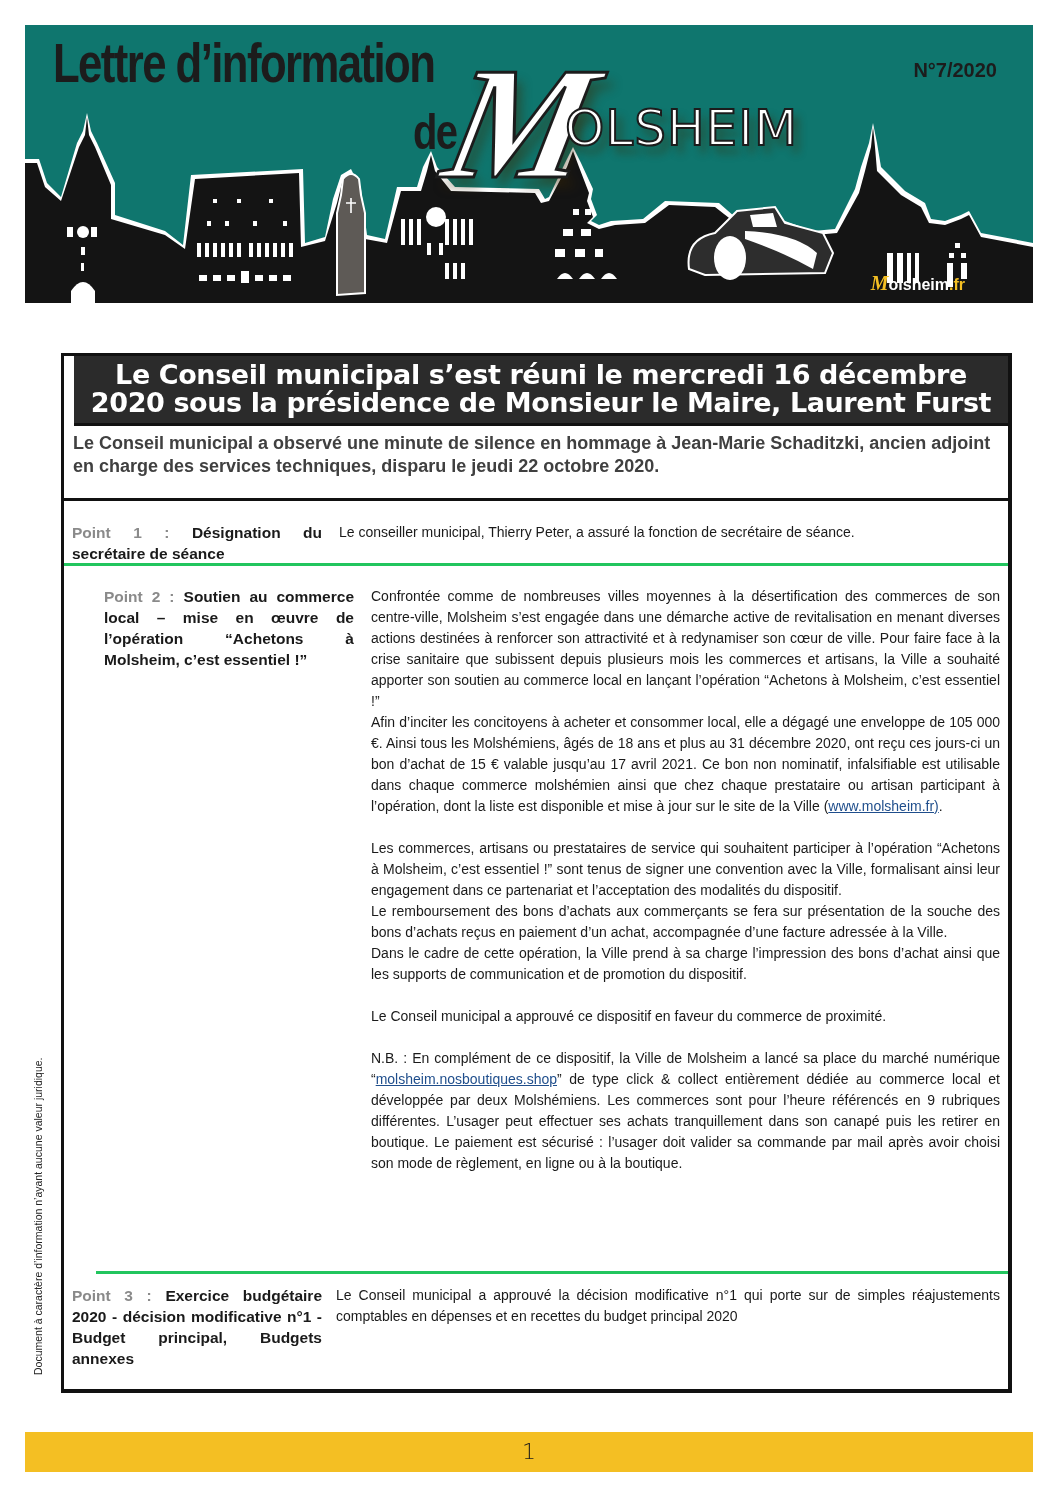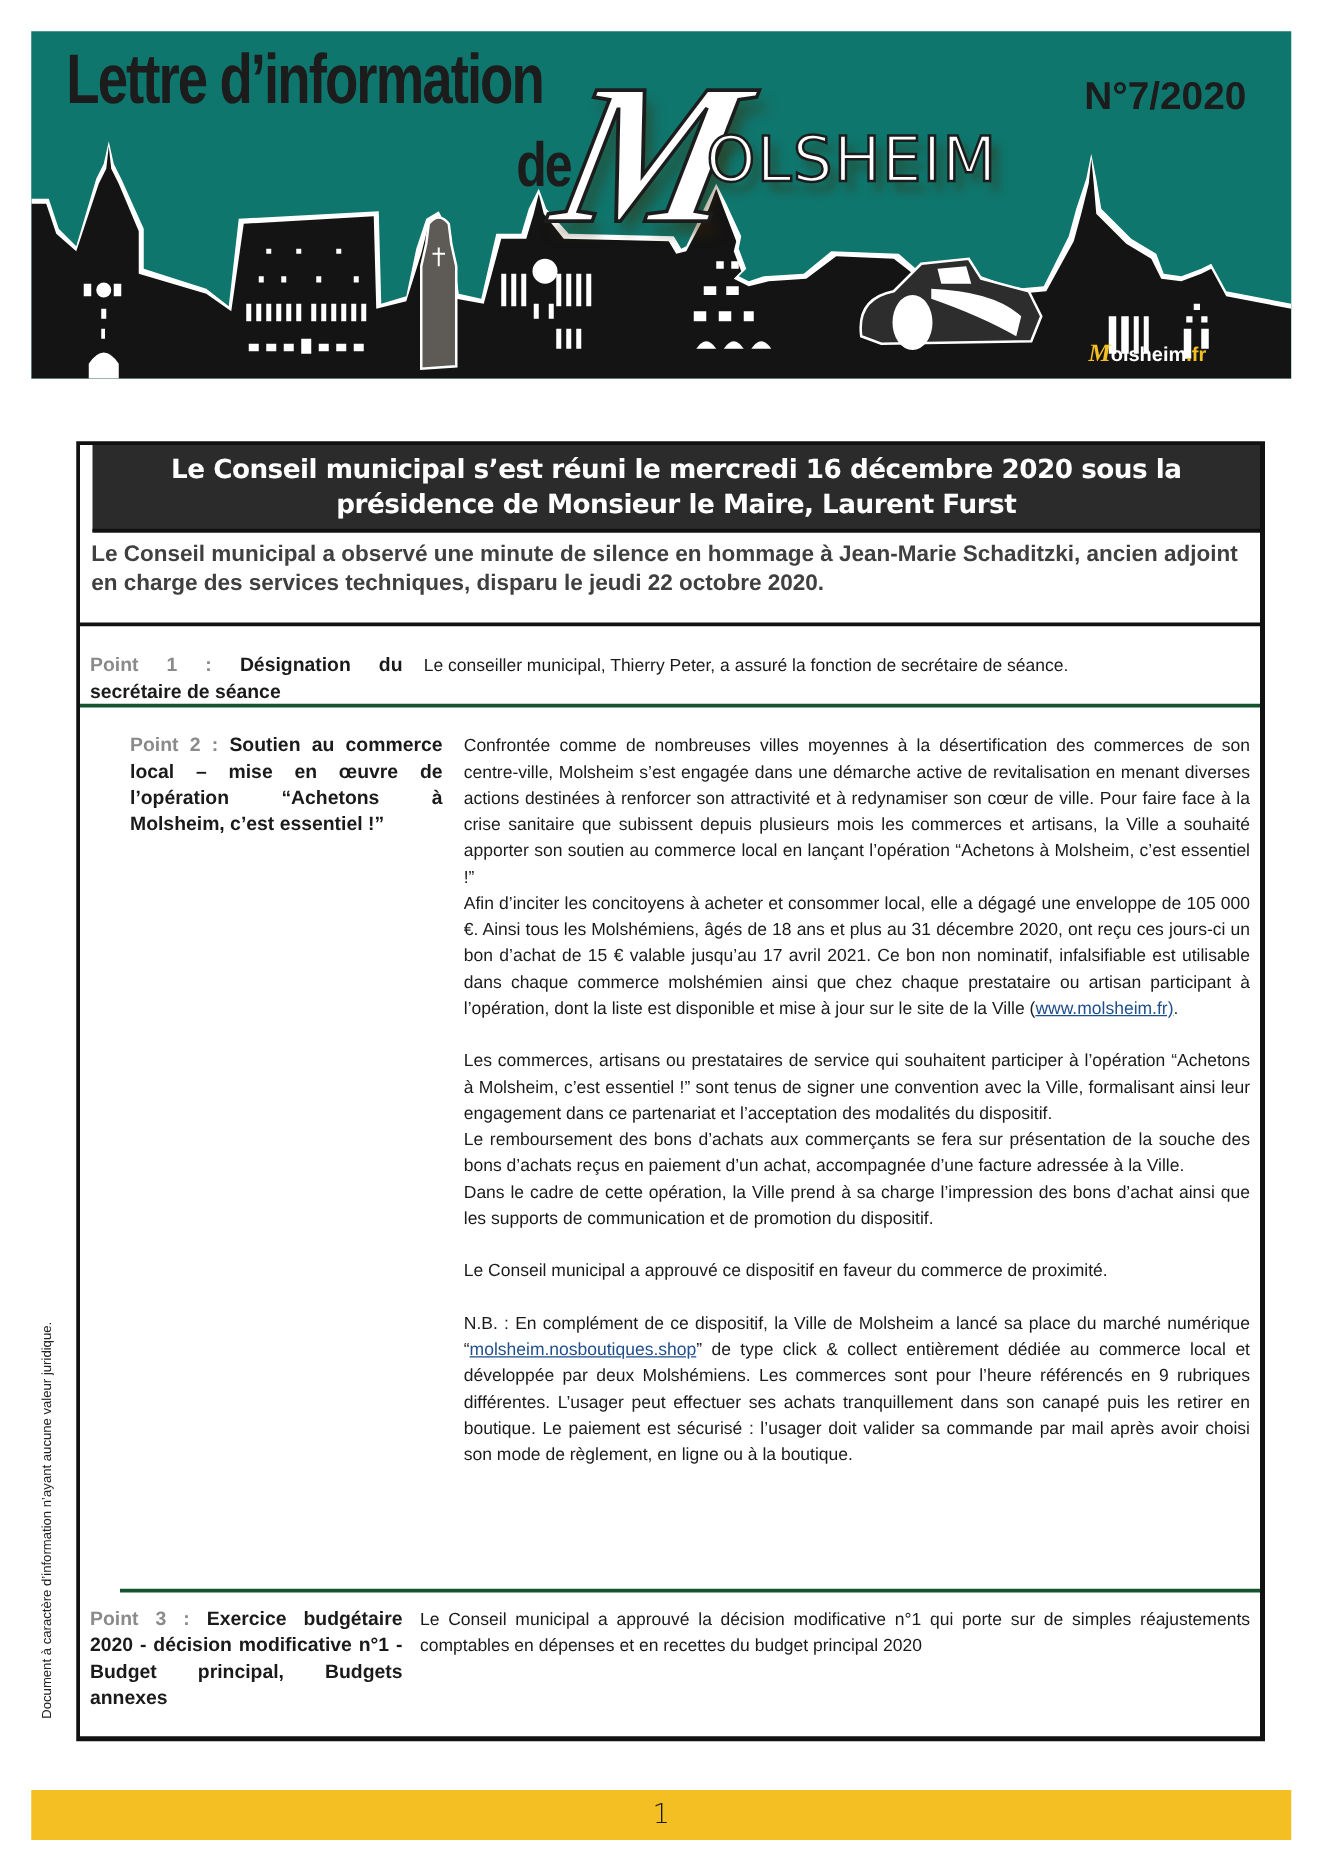--- a/index.html
+++ b/index.html
@@ -4,34 +4,34 @@
   <style>
     html, body { margin: 0; padding: 0; background: #ffffff; }
     body { width: 1058px; height: 1497px; position: relative; overflow: hidden; font-family: "Liberation Sans", sans-serif; color: #1a1a1a; }
 
     
     .banner { position: absolute; left: 25px; top: 25px; width: 1008px; height: 278px; background: #0f766e; overflow: hidden; }
     .banner-title { position: absolute; left: 28px; top: 10px; font-family: "Liberation Sans", sans-serif; font-weight: bold; font-size: 56px; letter-spacing: -2px; color: #1c1c1c; transform: scaleX(0.78); transform-origin: left top; white-space: nowrap; line-height: 1; }
     .banner-de { position: absolute; left: 388px; top: 82px; font-weight: bold; font-size: 50px; letter-spacing: -2px; color: #1c1c1c; transform: scaleX(0.8); transform-origin: left top; line-height: 1; }
     .banner-m { position: absolute; left: 425px; top: 18px; font-family: "Liberation Serif", serif; font-style: italic; font-weight: bold; font-size: 160px; color: #ffffff; line-height: 1; -webkit-text-stroke: 3px #1c1c1c; text-shadow: 8px 10px 10px rgba(60,40,0,0.45); letter-spacing: -6px; transform: skewX(-12deg); }
     .banner-olsheim { position: absolute; left: 540px; top: 78px; font-family: "DejaVu Sans", sans-serif; font-size: 50px; color: #ffffff; -webkit-text-stroke: 2px #1c1c1c; letter-spacing: 1px; text-shadow: 6px 8px 8px rgba(60,40,0,0.45); line-height: 1; }
-    .banner-issue { position: absolute; right: 36px; top: 34px; font-weight: bold; font-size: 31px; color: #1c1c1c; letter-spacing: 0px; }
+    .banner-issue { position: absolute; right: 36px; top: 34px; font-weight: bold; font-size: 20px; color: #1c1c1c; letter-spacing: 0px; }
     .skyline { position: absolute; left: 0; bottom: 0; width: 1008px; height: 200px; }
     .banner-site { position: absolute; right: 68px; bottom: 8px; font-size: 16px; font-weight: bold; color: #ffffff; }
     .banner-site .m { font-family: "Liberation Serif", serif; font-style: italic; color: #f4bf23; font-size: 20px; }
     .banner-site .tld { color: #f4bf23; }
 
     
     .side-note { position: absolute; left: 32px; top: 1375px; transform: rotate(-90deg); transform-origin: left top; font-size: 10.5px; color: #222; white-space: nowrap; font-family: "Liberation Sans", sans-serif; }
 
     
     .minutes { position: absolute; left: 61px; top: 353px; width: 951px; border: 3px solid #111; border-right-width: 4px; border-bottom-width: 4px; box-sizing: border-box; }
-    .minutes-head { background: #2b2b2b; color: #ffffff; text-align: center; font-family: "DejaVu Sans", sans-serif; font-weight: bold; font-size: 21px; line-height: 28px; padding: 5px 10px 6px; border-bottom: 3px solid #111; letter-spacing: -0.4px; margin-left: 10px; }
+    .minutes-head { background: #2b2b2b; color: #ffffff; text-align: center; font-family: "DejaVu Sans", sans-serif; font-weight: bold; font-size: 27px; line-height: 28px; padding: 5px 10px 6px; border-bottom: 3px solid #111; letter-spacing: -0.4px; margin-left: 10px; }
     .minutes-intro { padding: 6px 8px 0 9px; height: 66px; font-weight: bold; font-size: 18px; line-height: 23px; border-bottom: 3px solid #111; color: #404040; }
-    .point { display: flex; border-bottom: 3px solid #14532d; }
+    .point { display: flex; border-bottom: 3px solid #22c55e; }
     .point:last-child { border-bottom: none; }
     .point-left { width: 250px; padding: 0 0 0 8px; font-size: 15.5px; line-height: 21px; text-align: justify; font-weight: bold; color: #1a1a1a; box-sizing: content-box; }
     .point-label { color: #8a8a8a; font-weight: bold; }
     .point-right { flex: 1; padding: 0 8px 0 17px; font-size: 14px; line-height: 21px; text-align: justify; color: #1a1a1a; }
     .point-right p { margin: 0; }
     .point-right p.gap { margin-top: 21px; }
     .link { color: #1f4e8c; text-decoration: underline; }
 
     .p1 { height: 65px; padding-top: 21px; box-sizing: border-box; }
     .p2 { height: 708px; padding-top: 20px; box-sizing: border-box; margin-left: 32px; }

